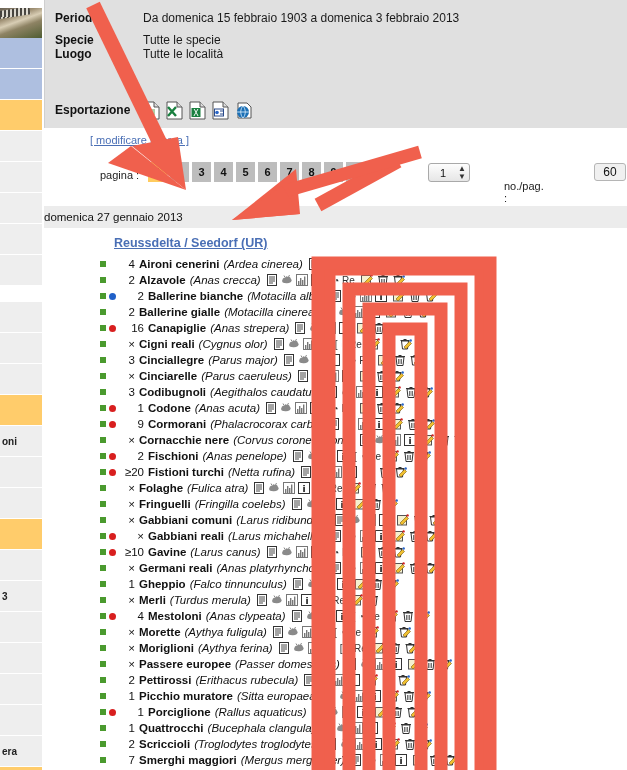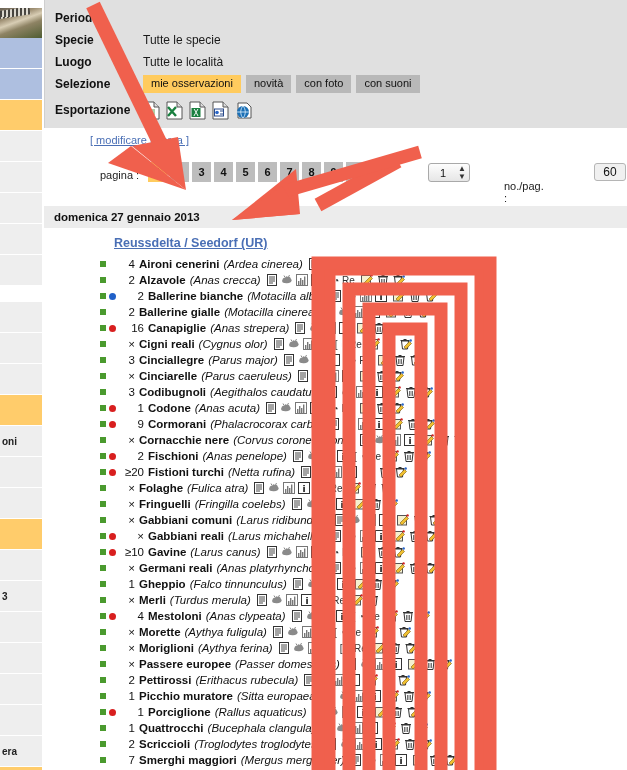--- a/index.html
+++ b/index.html
@@ -139,22 +139,22 @@
   }
 
   
   #datehdr {
     position: absolute; left: 2px; top: 206px;
     width: 583px; height: 22px;
     background: #ececec;
     display: flex; align-items: center;
   }
   #datehdr span {
-    padding-left: 10px; font-size: 11.5px;
-    font-weight: bold; color: #111;
+    font-size: 11.5px;
+    font-weight: normal; color: #111;
   }
 
   
   #placelink {
     position: absolute; left: 58px; top: 236px;
     font-size: 12.5px; font-weight: bold;
     color: #4a6fb5; text-decoration: underline; margin-left: 14px;
   }
 
   
@@ -238,41 +238,33 @@
         <div class="sb-item orange"></div>
       </div>
   </div>
 
   <div id="main">
 
     <div id="criteria">
 
       <div class="crit-row" style="top:6px;">
         <div class="crit-label">Periodo</div>
+        <div class="crit-val">Da domenica 15 febbraio 1903 a domenica 3 febbraio 2013</div>
       </div>
 
       <div class="crit-row" style="top:28px;">
         <div class="crit-label">Specie</div>
         <div class="crit-val">Tutte le specie</div>
       </div>
 
-      <div class="crit-row" style="top:50px;justify-content:space-between;">
+      <div class="crit-row" style="top:42px;justify-content:space-between;">
         <div class="crit-label">Luogo</div>
         <div class="crit-val">Tutte le località</div>
       </div>
 
-      <div class="crit-row" style="top:72px;">
-        <div class="crit-label">Selezione</div>
-        <div class="sel-btns" id="sel-btns">
-            <div class="sel-btn active">mie osservazioni</div>
-            <div class="sel-btn">novità</div>
-            <div class="sel-btn">con foto</div>
-            <div class="sel-btn">con suoni</div>
-          </div>
-      </div>
 
       <div class="crit-row" style="top:98px;">
         <div class="crit-label">Esportazione</div>
         <div class="exp-icons">
           <svg class="exp-ic" viewBox="0 0 17 19">
             <path d="M1 1h10l5 5v12H1z" fill="#fff" stroke="#555" stroke-width="1"></path>
             <path d="M11 1v5h5" fill="#ddd" stroke="#555" stroke-width="1"></path>
             <g stroke="#6a9a4a" stroke-width="1">
                 <path d="M3 9h9M3 11h9M3 13h9M3 15h6"></path>
               </g>

